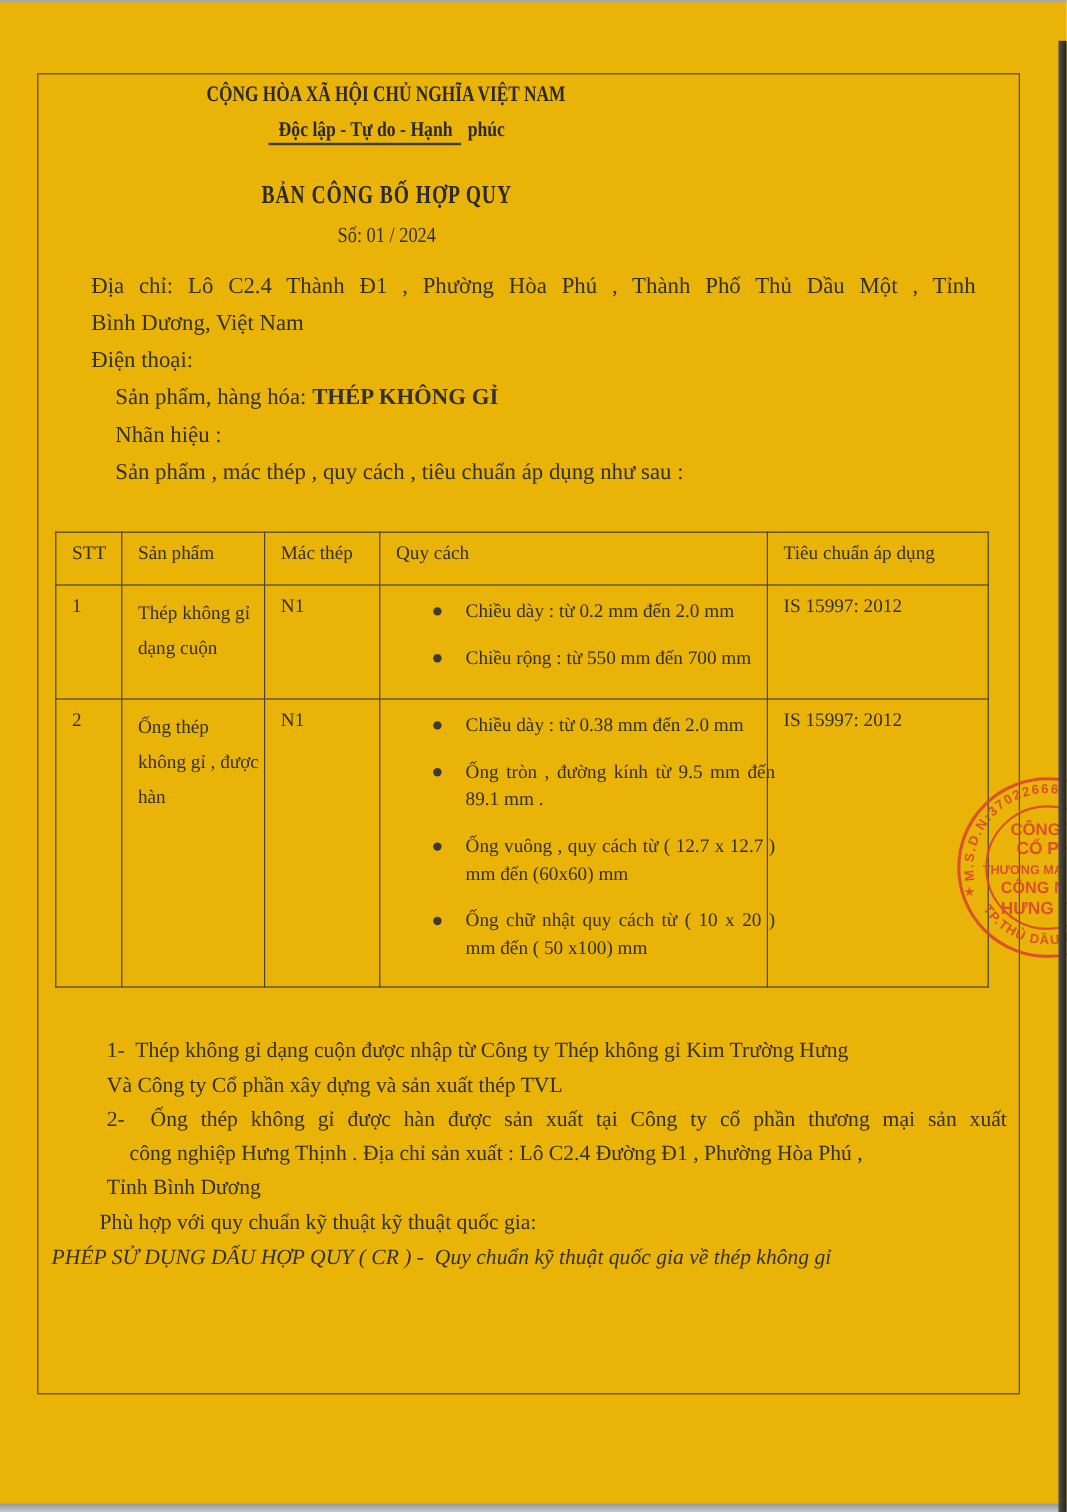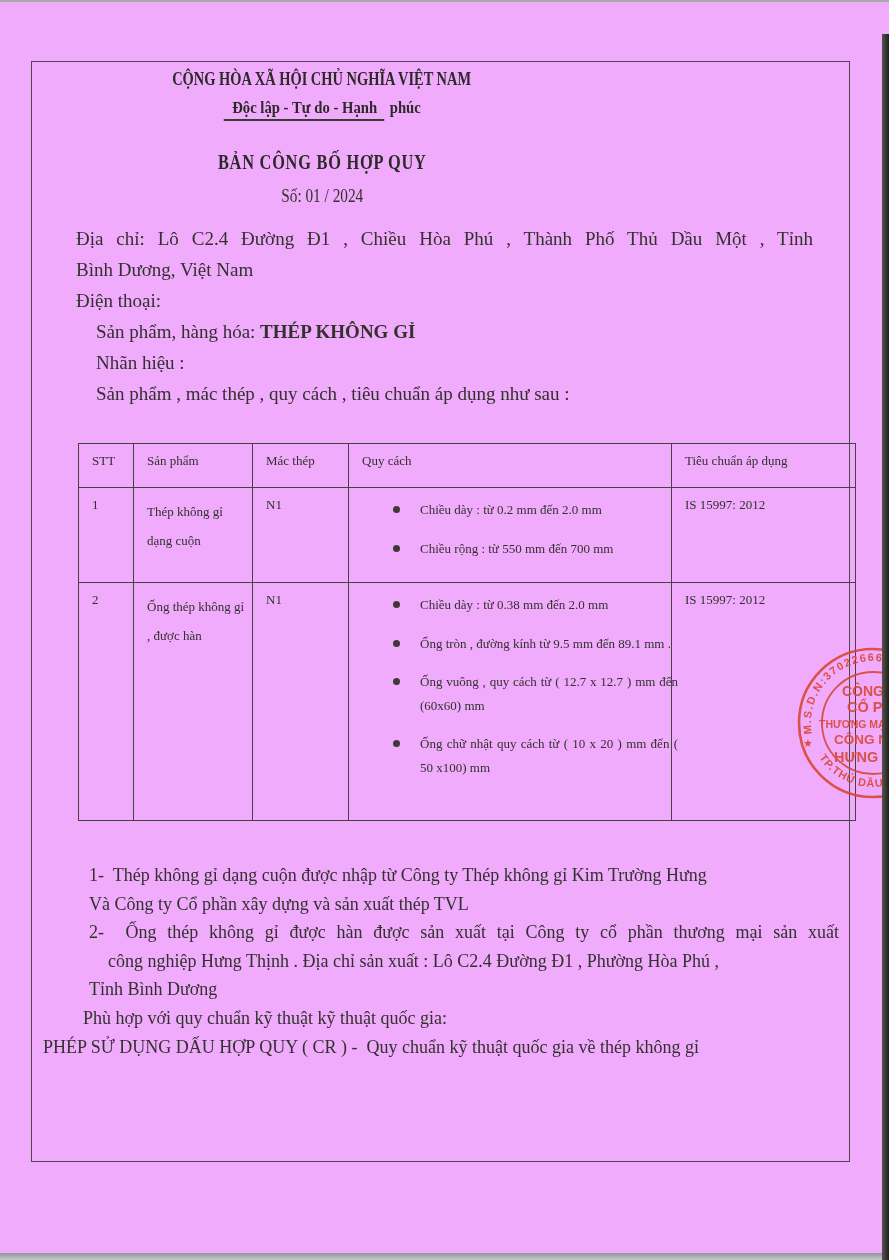--- a/index.html
+++ b/index.html
@@ -1,17 +1,17 @@
 <!DOCTYPE html>
 <html><head>
 <meta charset="utf-8">
 <style>
   html,body{margin:0;padding:0;}
   body{width:889px;height:1260px;font-family:"Liberation Serif",serif;}
-  .page{position:relative;width:889px;height:1260px;background:#f0abfc;overflow:hidden;color:#33312e;}
+  .page{position:relative;width:889px;height:1260px;background:#eab308;overflow:hidden;color:#33312e;}
 
   
   .edge-top{position:absolute;left:0;top:0;width:889px;height:2px;background:#a9a9a5;}
   .edge-right{position:absolute;right:0;top:34px;width:7px;height:1226px;
               background:linear-gradient(to right,#56544e,#211f1c);z-index:9;}
   .edge-bottom{position:absolute;left:0;bottom:0;width:889px;height:7px;
                background:linear-gradient(to bottom,#93969a,#c6c8ca);z-index:8;}
 
   
   .frame{position:absolute;left:31px;top:61px;width:819px;height:1101px;
@@ -27,22 +27,22 @@
   .doc-title{top:88px;font-weight:bold;font-size:21.5px;color:#2c2a27;}
   .doc-title .sq{display:inline-block;transform:scaleX(0.76);transform-origin:center;white-space:nowrap;letter-spacing:1px;}
   .doc-number{top:124px;font-size:18px;}
   .doc-number .sq{display:inline-block;transform:scaleX(0.85);transform-origin:center;white-space:nowrap;}
 
   .info{position:absolute;left:44px;top:161px;width:760px;font-size:19px;line-height:31px;}
   .info .indent{margin-left:20px;}
   .info .stretch{width:737px;text-align:justify;text-align-last:justify;}
   .bold{font-weight:bold;}
 
-  table.spec{position:absolute;left:46px;top:381px;width:777px;border-collapse:collapse;
-             table-layout:fixed;font-size:13px;}
+  table.spec{position:absolute;left:14px;top:381px;width:777px;border-collapse:collapse;
+             table-layout:fixed;font-size:16px;}
   table.spec col.c1{width:55px;} table.spec col.c2{width:119px;}
   table.spec col.c3{width:96px;} table.spec col.c4{width:323px;}
   table.spec col.c5{width:184px;}
   table.spec th,table.spec td{border:1.6px solid #45433e;vertical-align:top;
              font-weight:normal;text-align:left;padding:9px 4px 4px 13px;box-sizing:border-box;}
   table.spec tr.hdr{height:44px;}
   table.spec tr.r1{height:95px;} table.spec tr.r2{height:238px;}
   td.ctr,th.ctr{text-align:center;padding-left:4px;}
   td.prod{text-align:justify;text-align-last:left;padding-right:6px;line-height:29px;}
   ul.specs{list-style:none;margin:1px 0 0 0;padding:0 0 0 58px;}
@@ -51,21 +51,21 @@
   ul.specs li::before{content:"";position:absolute;left:-27px;top:8px;width:7px;height:7px;
               border-radius:50%;background:#3c3a36;}
   td.std{padding-left:11px;}
 
   .notes{position:absolute;left:0;top:799px;width:819px;font-size:18px;line-height:28.6px;}
   .notes .line{margin-left:57px;white-space:pre-wrap;}
   .notes .l3{width:750px;text-align:justify;text-align-last:justify;}
   .notes .ind{margin-left:76px;}
   .notes .l7{margin-left:51px;}
   .notes .l8{margin-left:51px;width:757px;text-align:justify;text-align-last:justify;}
-  .notes .l9{margin-left:11px;}
+  .notes .l9{margin-left:11px;font-style:italic;}
 
   .stamp{position:absolute;left:773px;top:623px;z-index:5;opacity:0.88;}
   .stamp text{font-family:"Liberation Sans",sans-serif;fill:#d9452f;}
 </style>
 </head>
 <body>
 
 <div class="page">
 
   <div class="edge-top"></div>
@@ -84,21 +84,21 @@
 
     <div class="center-block doc-title bold">
       <span class="sq">BẢN CÔNG BỐ HỢP QUY</span>
     </div>
 
     <div class="center-block doc-number">
       <span class="sq">Số: 01 / 2024</span>
     </div>
 
     <div class="info">
-      <div class="stretch">Địa chỉ: Lô C2.4 Đường Đ1 , Chiều Hòa Phú , Thành Phố Thủ Dầu Một , Tỉnh</div>
+      <div class="stretch">Địa chỉ: Lô C2.4 Thành Đ1 , Phường Hòa Phú , Thành Phố Thủ Dầu Một , Tỉnh</div>
       <div>Bình Dương, Việt Nam</div>
       <div>Điện thoại:</div>
       <div class="indent"><span>Sản phẩm, hàng hóa:</span> <span class="bold">THÉP KHÔNG GỈ</span></div>
       <div class="indent">Nhãn hiệu :</div>
       <div class="indent">Sản phẩm , mác thép , quy cách , tiêu chuẩn áp dụng như sau :</div>
     </div>
 
     <table class="spec">
       <colgroup>
           <col class="c1">

